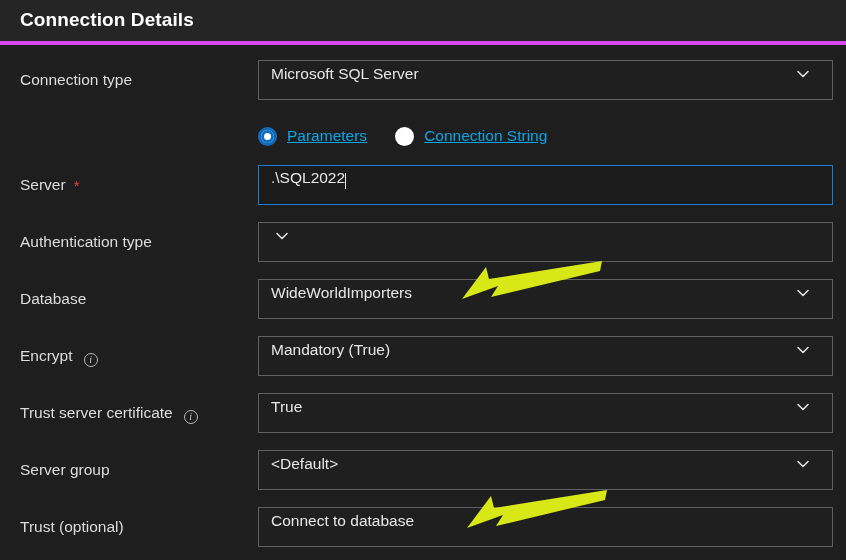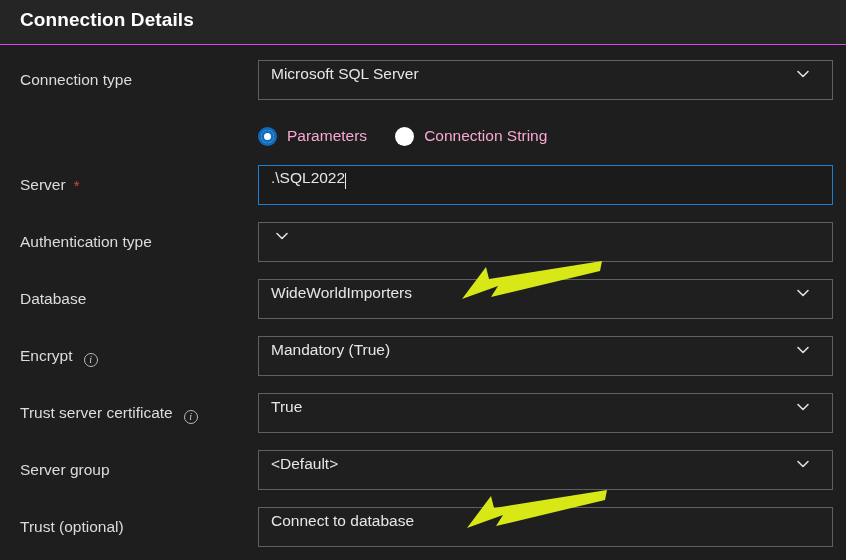--- a/index.html
+++ b/index.html
@@ -17,21 +17,21 @@
     position: relative;
   }
 
   
   .panel-header {
     position: absolute;
     left: 0; top: 0;
     width: 846px;
     height: 45px;
     background: #252526;
-    border-bottom: 1px solid #d946ef;
+    border-bottom: 4px solid #d946ef;
   }
   .panel-title {
     position: absolute;
     left: 20px;
     top: 9px;
     font-size: 19px;
     font-weight: bold;
     color: #ffffff;
     letter-spacing: 0.1px;
     white-space: nowrap;
@@ -159,23 +159,24 @@
   .radio-dot.on::after {
     content: "";
     width: 100%;
     height: 100%;
     border-radius: 50%;
     background: #ffffff;
     box-shadow: inset 0 0 0 3px #0f6cbd;
   }
   .radio-label {
     font-size: 15.5px;
-    color: #f9a8d4;
+    color: #0ea5e9;
     margin-left: 10px;
     white-space: nowrap;
+    text-decoration: underline;
   }
 
   
   .annot-layer {
     position: absolute;
     left: 0; top: 0;
     width: 846px;
     height: 560px;
     pointer-events: none;
   }

